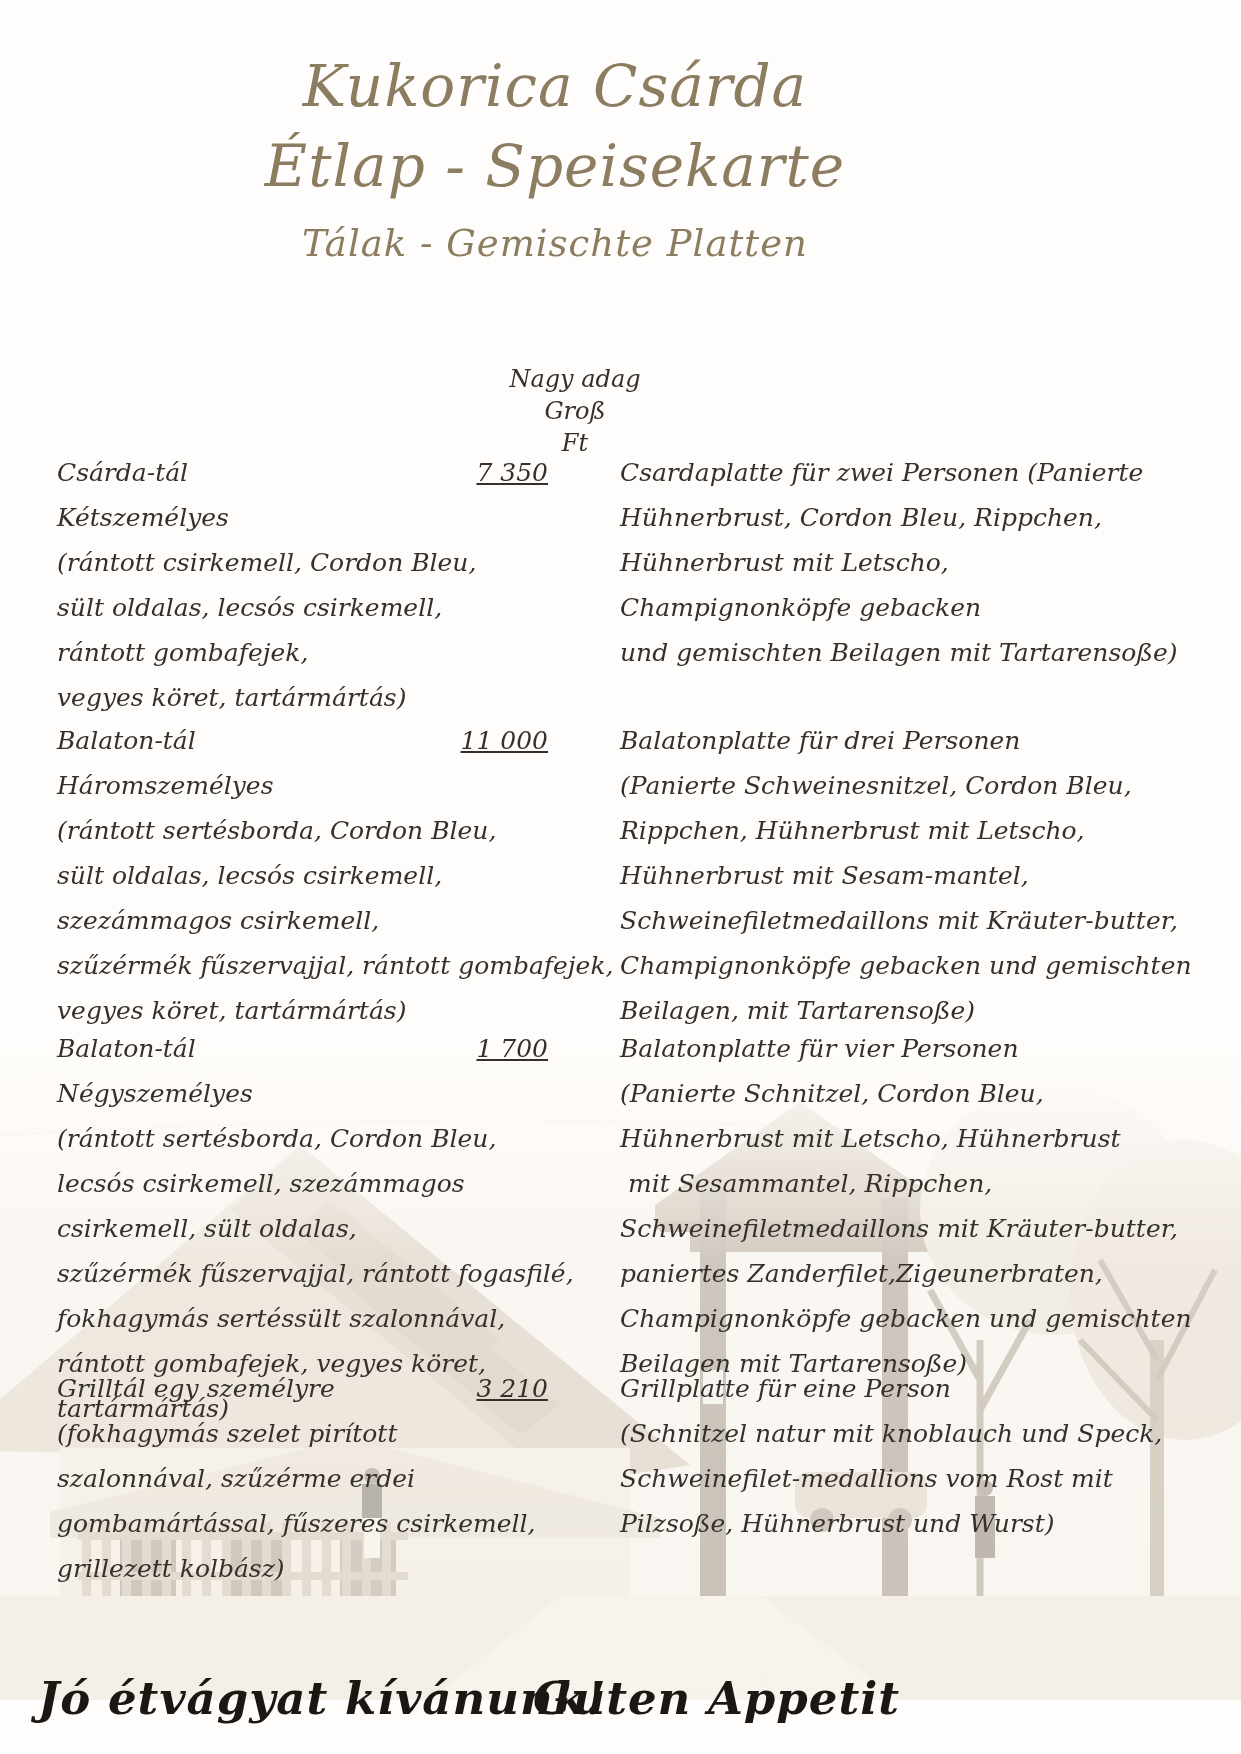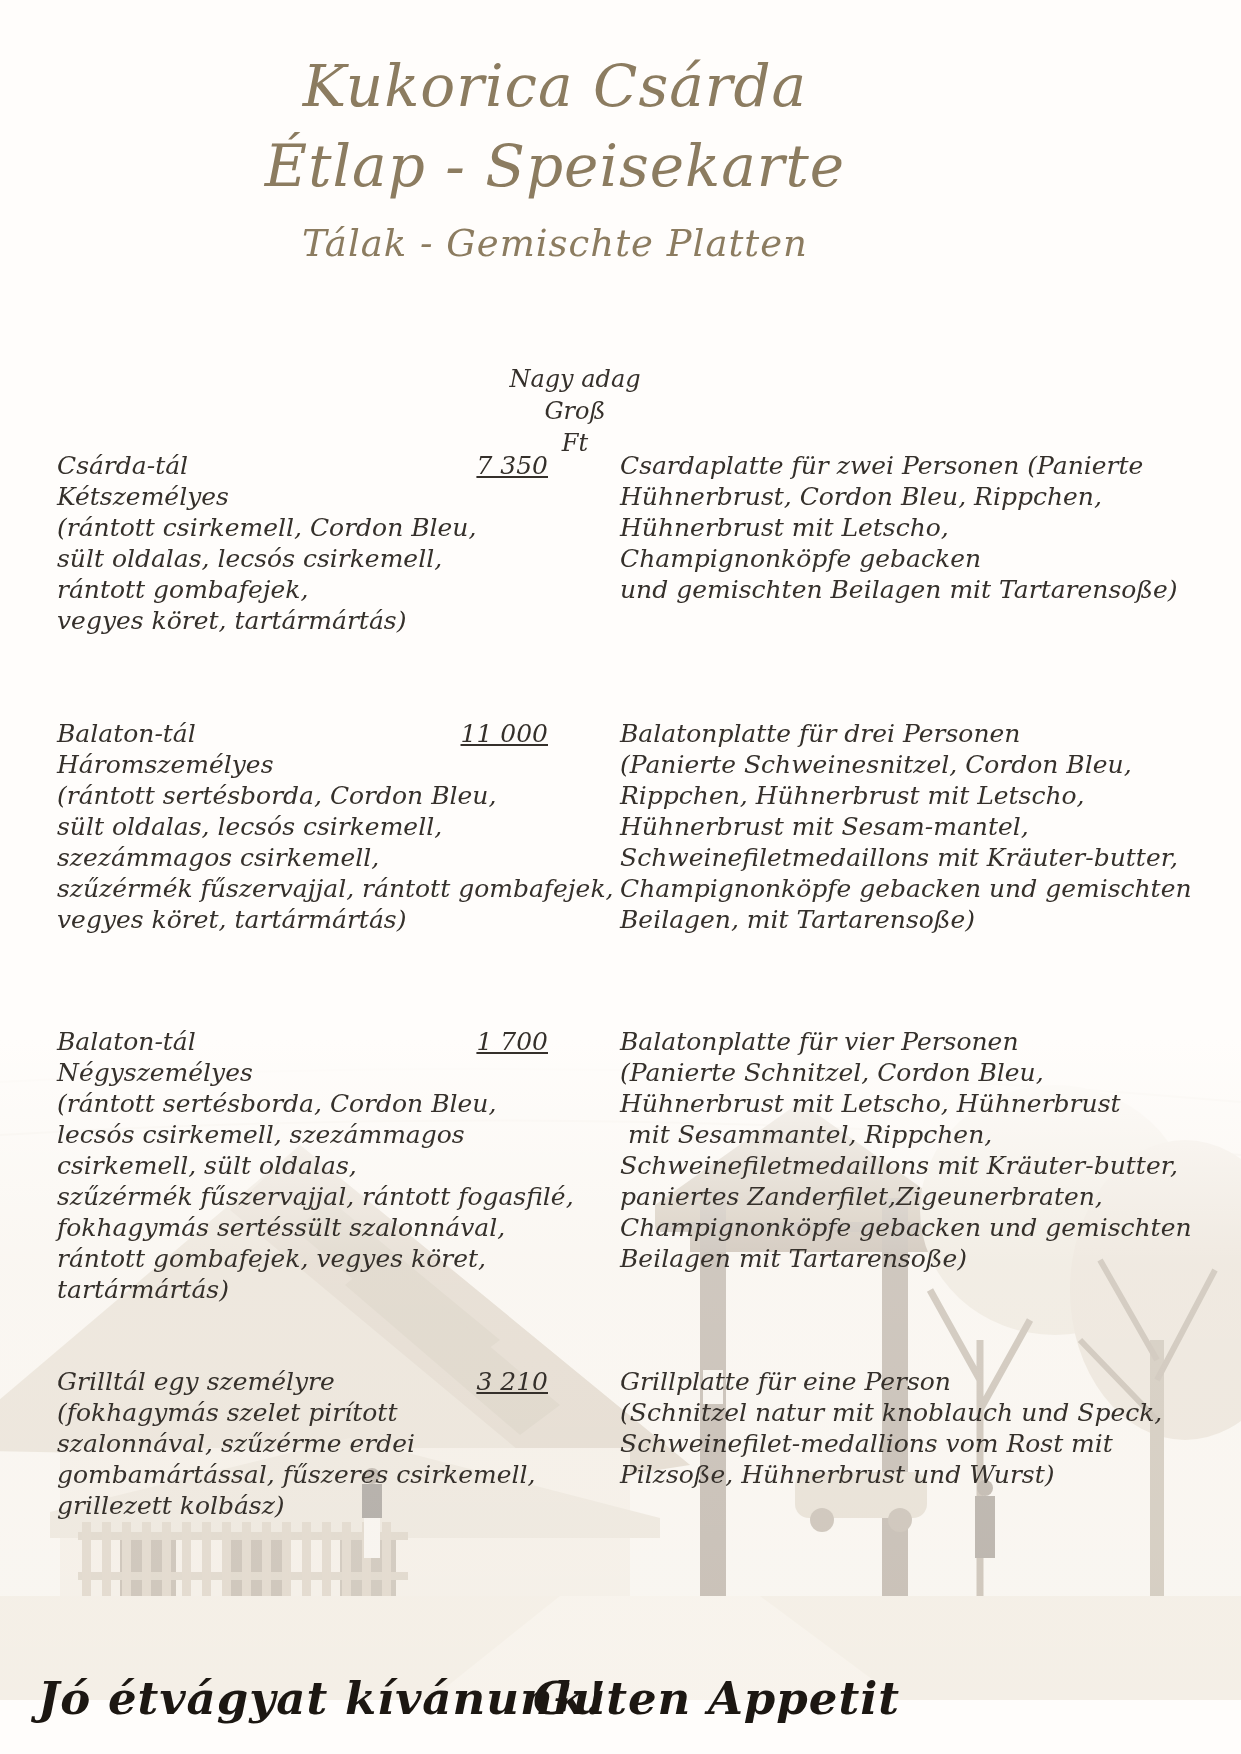--- a/index.html
+++ b/index.html
@@ -20,21 +20,21 @@
   .t1{top:52px;font-size:58px;}
   .t2{top:132px;font-size:58px;}
   .t3{top:222px;font-size:37px;}
   
   .price-header{
     position:absolute;left:425px;top:322px;width:300px;text-align:center;
     font-style:italic;font-size:24px;line-height:32px;color:#35302b;white-space:pre;margin-top:41px;
   }
   
   .item{position:absolute;left:0;width:1241px;height:0;}
-  .menu-text{font-style:italic;font-size:25px;line-height:31px;color:#35302b;white-space:pre;}
+  .menu-text{font-style:italic;font-size:25px;line-height:45px;color:#35302b;white-space:pre;}
   .hu{position:absolute;left:57px;top:0;}
   .price{position:absolute;left:368px;top:0;width:180px;text-align:right;text-decoration:underline;}
   .de{position:absolutel;left:620px;top:0;}
   .item .de{position:absolute;}
   
   .footer-text{
     position:absolute;top:1672px;font-style:italic;font-weight:bold;
     font-size:45px;color:#1c1712;letter-spacing:1px;
   }
   .footer-hu{left:38px;}

